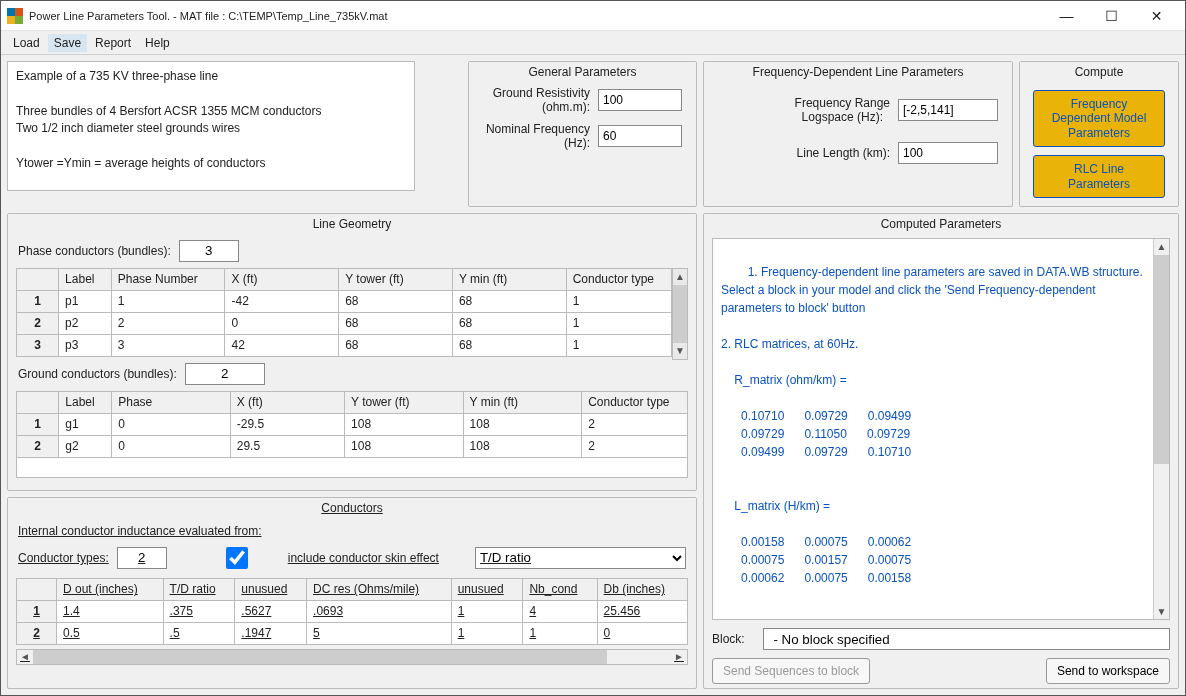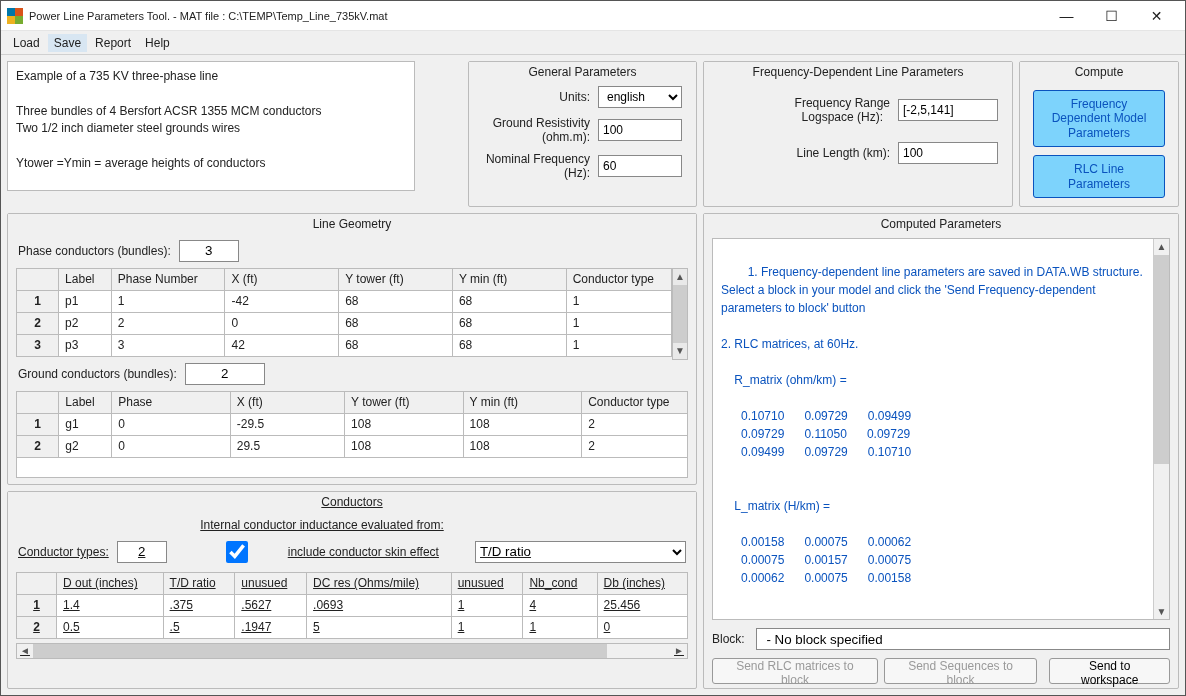--- a/index.html
+++ b/index.html
@@ -20,51 +20,51 @@
   .row1left { grid-column:1; grid-row:1; display:flex; gap:6px;}
   .descbox { width:408px; height:130px; border:1px solid #bbb; background:#fff; padding:6px 8px; font-size:12px; line-height:1.45; white-space:pre-line;}
   .gpanel { flex:1;margin-left:47px; }
   .kv { display:flex; align-items:center; justify-content:flex-end; gap:8px; padding:4px 14px; }
   .kv label { text-align:right; }
   .kv input, .kv select { height:22px; border:1px solid #888; background:#fff; padding:0 4px; font-family:inherit; font-size:12px;}
   .kv input { }
   .row1right { grid-column:2; grid-row:1; display:flex; gap:6px;}
   .fpanel { flex:1; }
   .computepanel { width:160px;}
-  .bluebtn { display:block; width:132px; margin:8px auto; padding:6px 4px; border:1px solid #0a53be; border-radius:3px; background:#7dd3fc; color:#0a53be; text-align:center; font-size:12px; line-height:1.2;}
-  .linegeo { grid-column:1; grid-row:2; padding-bottom:6px;}
+  .bluebtn { display:block; width:132px; margin:8px auto; padding:6px 4px; border:1px solid #0a53be; border-radius:3px; background:#eab308; color:#0a53be; text-align:center; font-size:12px; line-height:1.2;}
+  .linegeo { grid-column:1; grid-row:2; padding-bottom:12px;}
   .subrow { display:flex; align-items:center; gap:8px; padding:6px 10px;}
   .subrow input { width:80px; height:22px; border:1px solid #888; text-align:center; background:#fff;}
   table { border-collapse:collapse; width:calc(100% - 16px); margin:0 8px; background:#fff; font-size:12px;}
   th, td { border:1px solid #bbb; padding:3px 6px; text-align:left; height:22px; white-space:nowrap; overflow:hidden;}
   th { background:#f0f0f0; font-weight:normal;}
   th.rownum, td.rownum { background:#f0f0f0; width:28px; text-align:center; font-weight:bold;}
   .tblwrap { position:relative; }
   .vscroll { position:absolute; right:8px; top:0; bottom:0; width:16px; background:#f0f0f0; border:1px solid #bbb; display:flex; flex-direction:column; }
   .vscroll .arrow { height:16px; display:flex; align-items:center; justify-content:center; font-size:10px; color:#555; background:#e9e9e9;}
   .vscroll .thumb { flex:1; background:#cdcdcd; margin:0;}
   .conductors { grid-column:1; grid-row:3; padding-bottom:22px; min-height:0;text-decoration:underline;}
   .conductors .subrow select { flex:1; height:22px; border:1px solid #888; background:#fff;}
   .computed { grid-column:2; grid-row:2 / span 2; display:flex; flex-direction:column; min-height:0;}
   .outbox { flex:1; margin:4px 8px; border:1px solid #bbb; background:#fff; padding:6px 8px; color:#0a53be; font-size:12px; line-height:1.5; white-space:pre; overflow:hidden; position:relative; font-family:"Segoe UI", Arial, sans-serif;}
   .outscroll { position:absolute; right:0; top:0; bottom:0; width:16px; background:#f0f0f0; border-left:1px solid #ccc; display:flex; flex-direction:column;}
   .outscroll .arrow{height:16px;display:flex;align-items:center;justify-content:center;font-size:10px;color:#555;}
   .outscroll .track{flex:1;background:#f0f0f0;position:relative;}
   .outscroll .thumb{position:absolute;left:0;right:0;top:0;height:60%;background:#cdcdcd;}
-  .blockrow { display:flex; align-items:center; gap:11px; padding:4px 8px;}
+  .blockrow { display:flex; align-items:center; gap:18px; padding:4px 8px;}
   .blockrow input { flex:1; height:22px; border:1px solid #888; padding:0 6px; background:#fff;}
   .btnrow { display:flex; gap:6px; padding:4px 8px; align-items:center;}
   .btn { height:26px; padding:0 10px; border:1px solid #999; border-radius:3px; background:#f7f7f7; font-size:12px;}
   .btn:disabled, .btn.disabled { color:#9a9a9a; }
   .hscroll { height:16px; margin:4px 8px 0 8px; background:#f0f0f0; border:1px solid #bbb; display:flex; align-items:center;}
   .hscroll .arrow{width:16px;text-align:center;color:#555;font-size:10px;}
   .hscroll .track{flex:1;height:100%;position:relative;}
   .hscroll .thumb{position:absolute;left:0;top:0;bottom:0;width:90%;background:#cdcdcd;}
   .chk { width:14px;height:14px;}
-  .intlabel { text-align:center; width:100%; padding-right:60px;}
+  .intlabel { text-align:left; width:100%; padding-right:60px;}
   .geotbl1 { table-layout:fixed;}
   .geotbl1 col.c0{width:40px;} .geotbl1 col.c1{width:50px;} .geotbl1 col.c2{width:108px;} .geotbl1 col.c3{width:108px;} .geotbl1 col.c4{width:108px;} .geotbl1 col.c5{width:108px;} .geotbl1 col.c6{width:100px;}
   .geotbl2 { table-layout:fixed;}
   .geotbl2 col.c0{width:40px;} .geotbl2 col.c1{width:50px;} .geotbl2 col.c2{width:112px;} .geotbl2 col.c3{width:108px;} .geotbl2 col.c4{width:112px;} .geotbl2 col.c5{width:112px;} .geotbl2 col.c6{width:100px;}
   .condtbl col.c0{width:40px;}
 </style>
 </head>
 <body>
 
 <div class="window">
@@ -96,24 +96,20 @@
 
     <div class="row1left">
       <div class="descbox">Example of a 735 KV three-phase line
 
 Three bundles of 4 Bersfort ACSR 1355 MCM conductors
 Two 1/2 inch diameter steel grounds wires
 
 Ytower =Ymin =  average heights of conductors</div>
       <div class="panel gpanel">
         <div class="ptitle">General Parameters</div>
-        <div class="kv">
-          <label>Units:</label>
-          <select style="width:84px"><option>english</option></select>
-        </div>
         <div class="kv">
           <label>Ground Resistivity (ohm.m):</label>
           <input style="width: 84px;" value="100">
         </div>
         <div class="kv">
           <label>Nominal Frequency (Hz):</label>
           <input style="width: 84px;" value="60">
         </div>
       </div>
     </div>
@@ -355,21 +351,20 @@
           <div class="arrow">▲</div>
           <div class="track"><div class="thumb"></div></div>
           <div class="arrow">▼</div>
         </div>
       </div>
       <div class="blockrow">
         <span>Block:</span>
         <input value=" - No block specified" style="">
       </div>
       <div class="btnrow">
-        <button class="btn disabled">Send RLC matrices to block</button>
         <button class="btn disabled">Send Sequences to block</button>
         <span style="flex:1"></span>
         <button class="btn">Send to workspace</button>
       </div>
     </div>
 
   </div>
 </div>
 
 </body></html>

